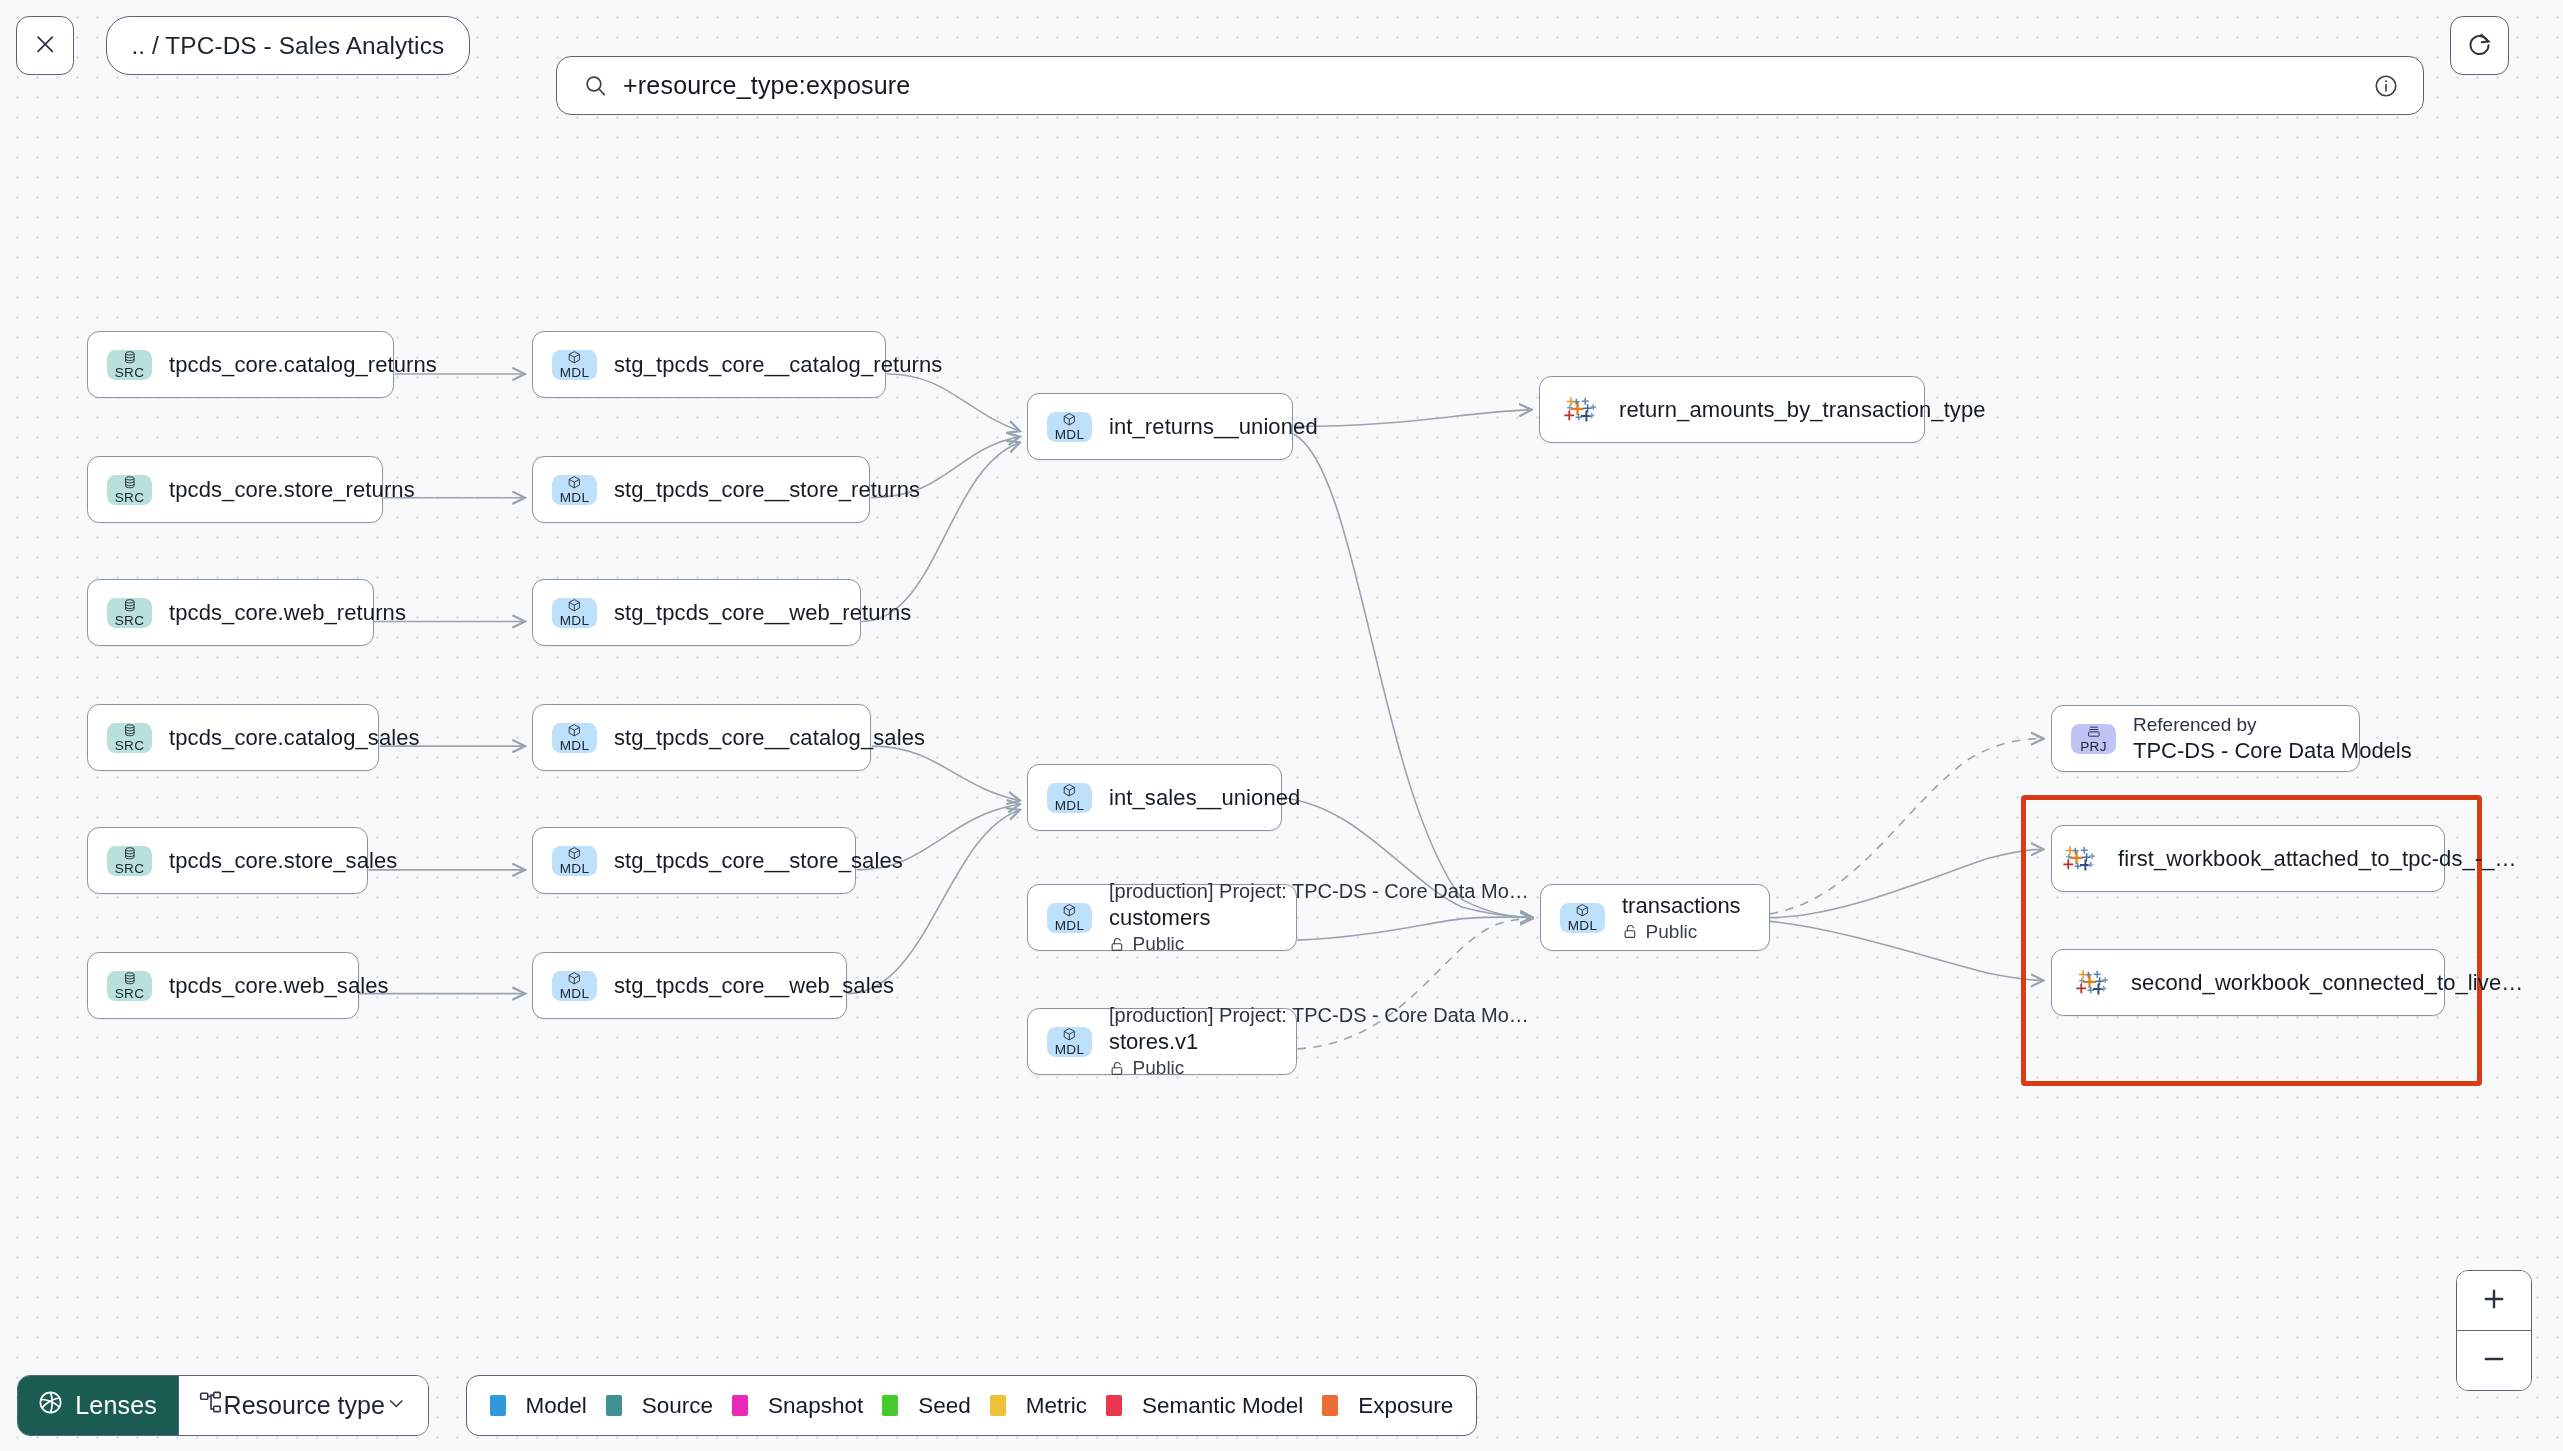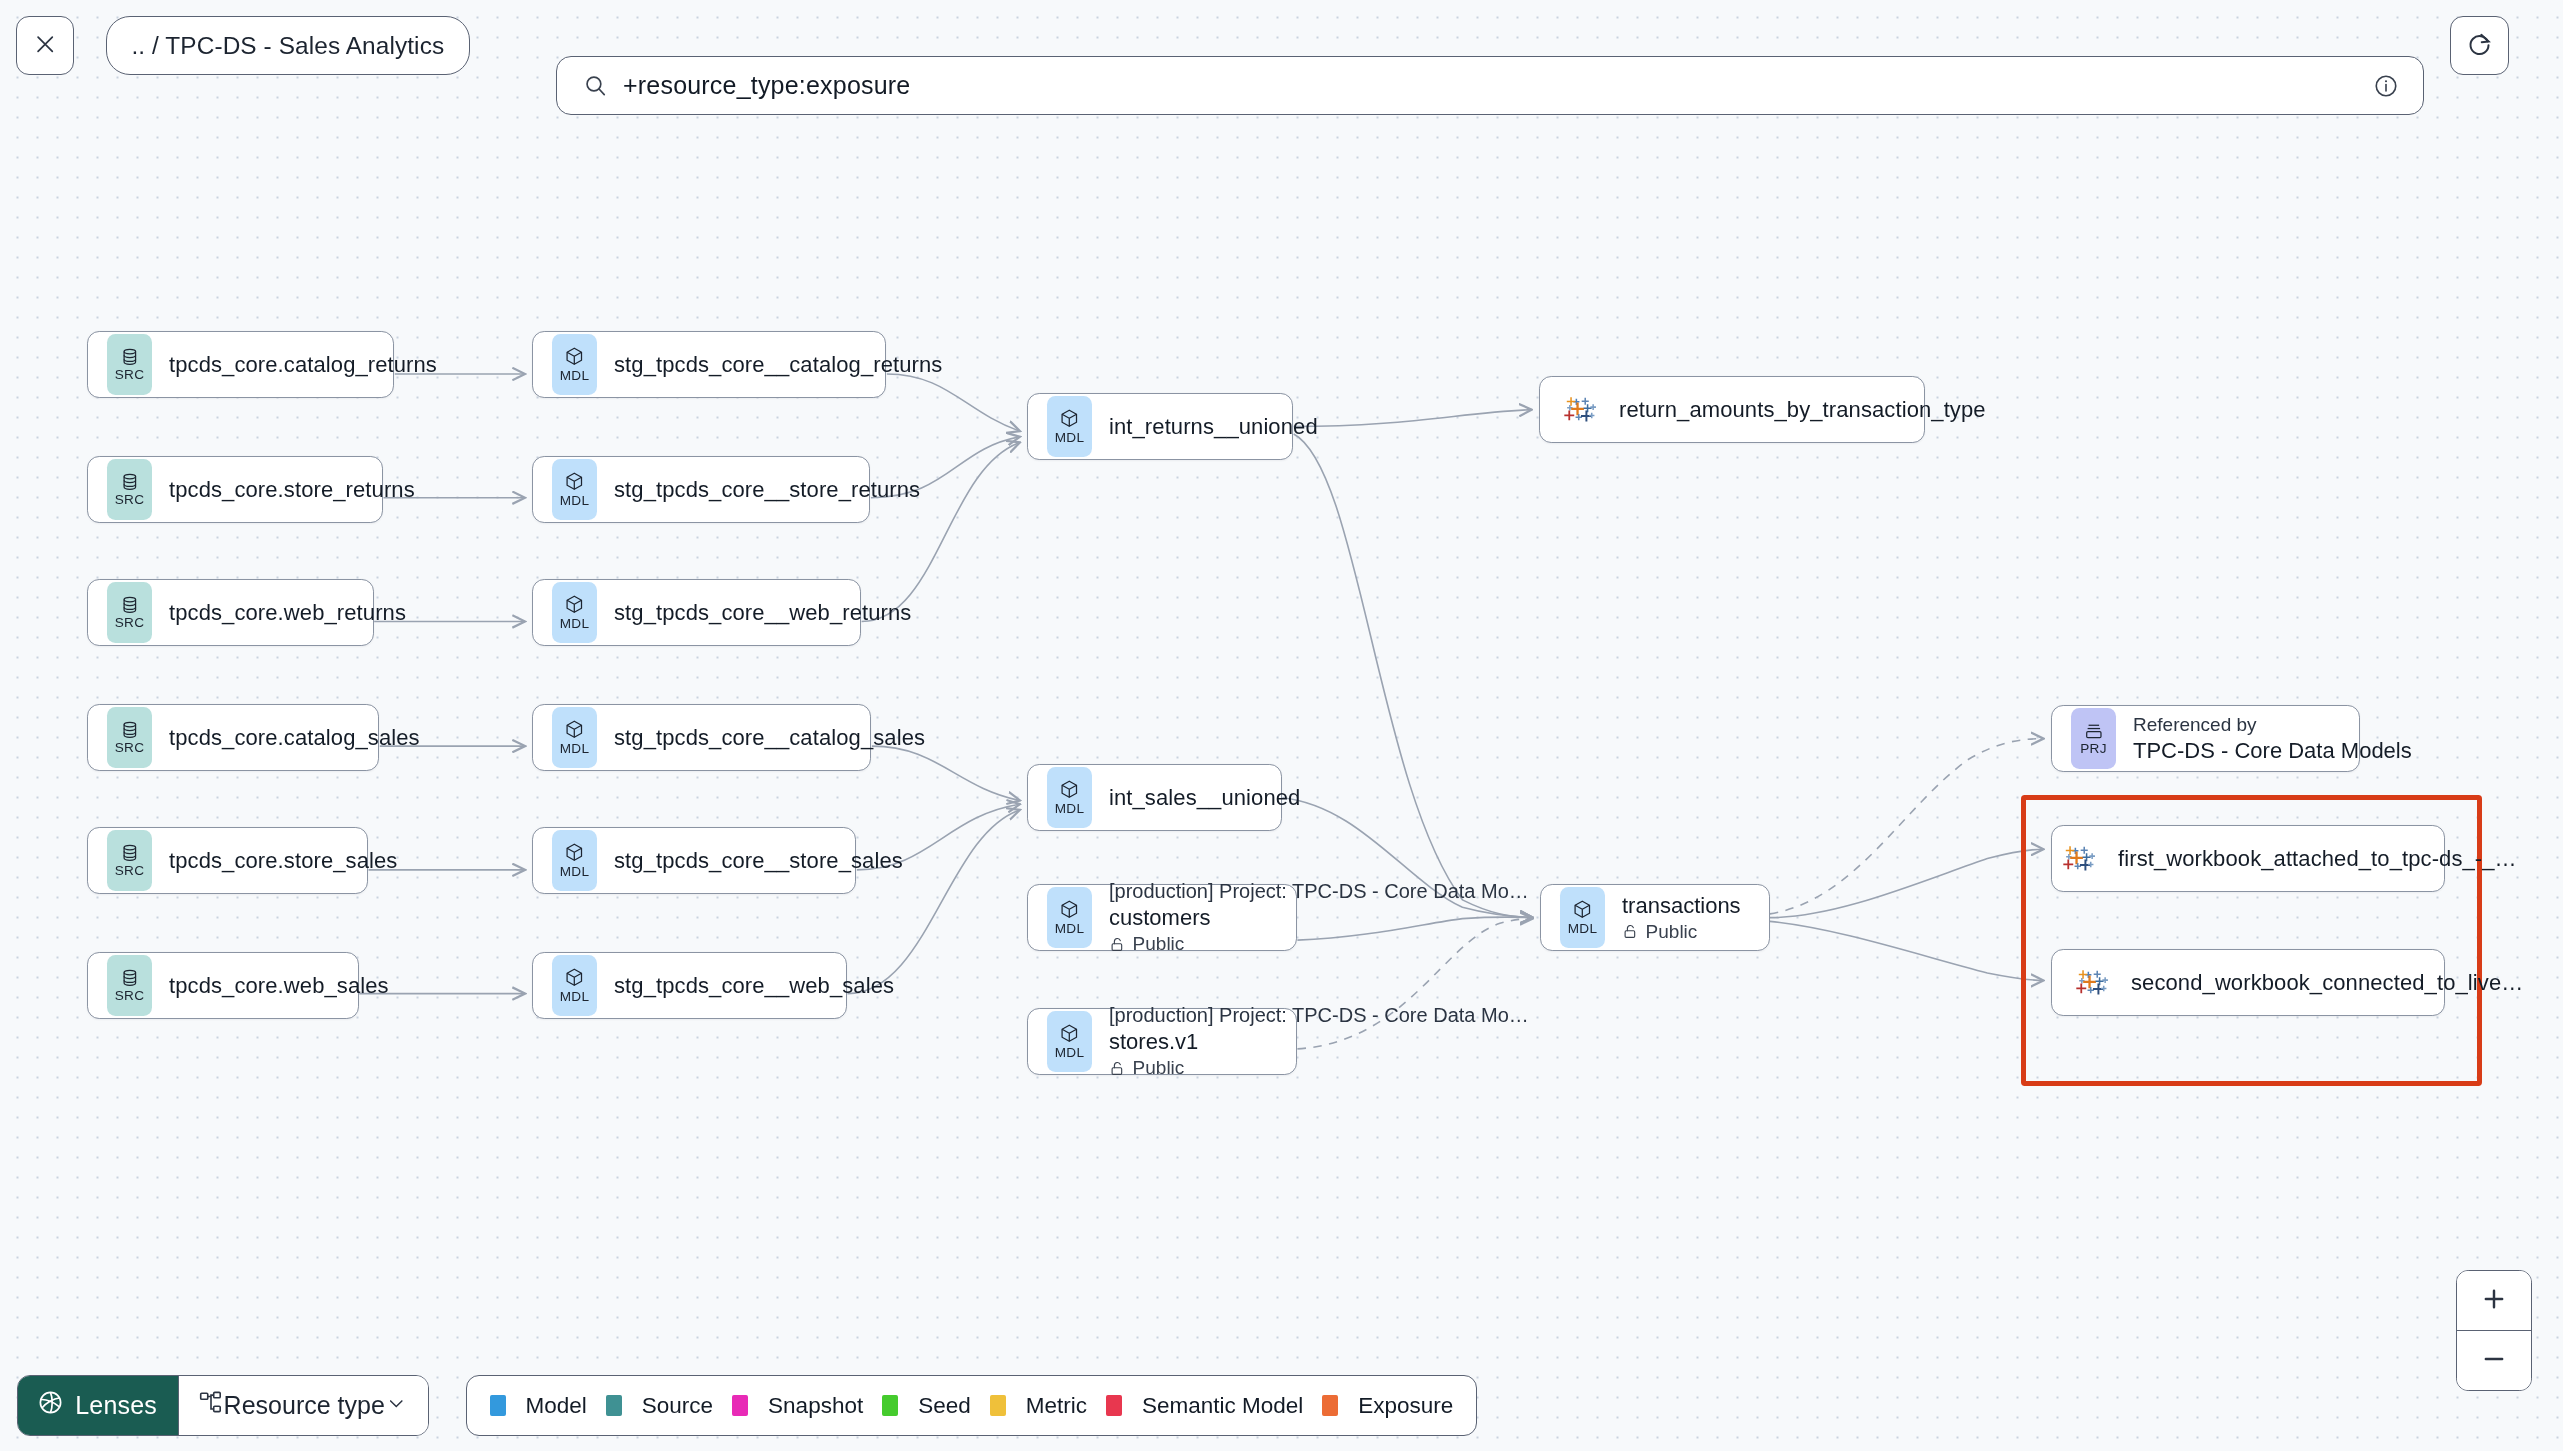--- a/index.html
+++ b/index.html
@@ -56,21 +56,21 @@
     border: 1.4px solid #8b94a3;
     border-radius: 12.2px;
     display: flex; align-items: center;
     padding-left: 19px;
     box-shadow: 0 0.9px 1.9px rgba(20,28,42,.05);
     cursor: pointer;
     z-index: 10;
   }
   .badge {
     flex: 0 0 auto;
-    width: 45px; height: 61px;
+    width: 45px; height: 30px;
     border-radius: 8.4px;
     display: flex; flex-direction: column;
     align-items: center; justify-content: center;
     margin-right: 17px;
     line-height: 1;
   }
   .badge .gl { display:block; }
   .badge .bt { font-size: 13.6px; letter-spacing: 0.3px; color: #1d2531; margin-top: 1.9px; font-weight: 400; }
   .badge.src { background: #b9e0dd; }
   .badge.mdl { background: #bfe0fb; }

